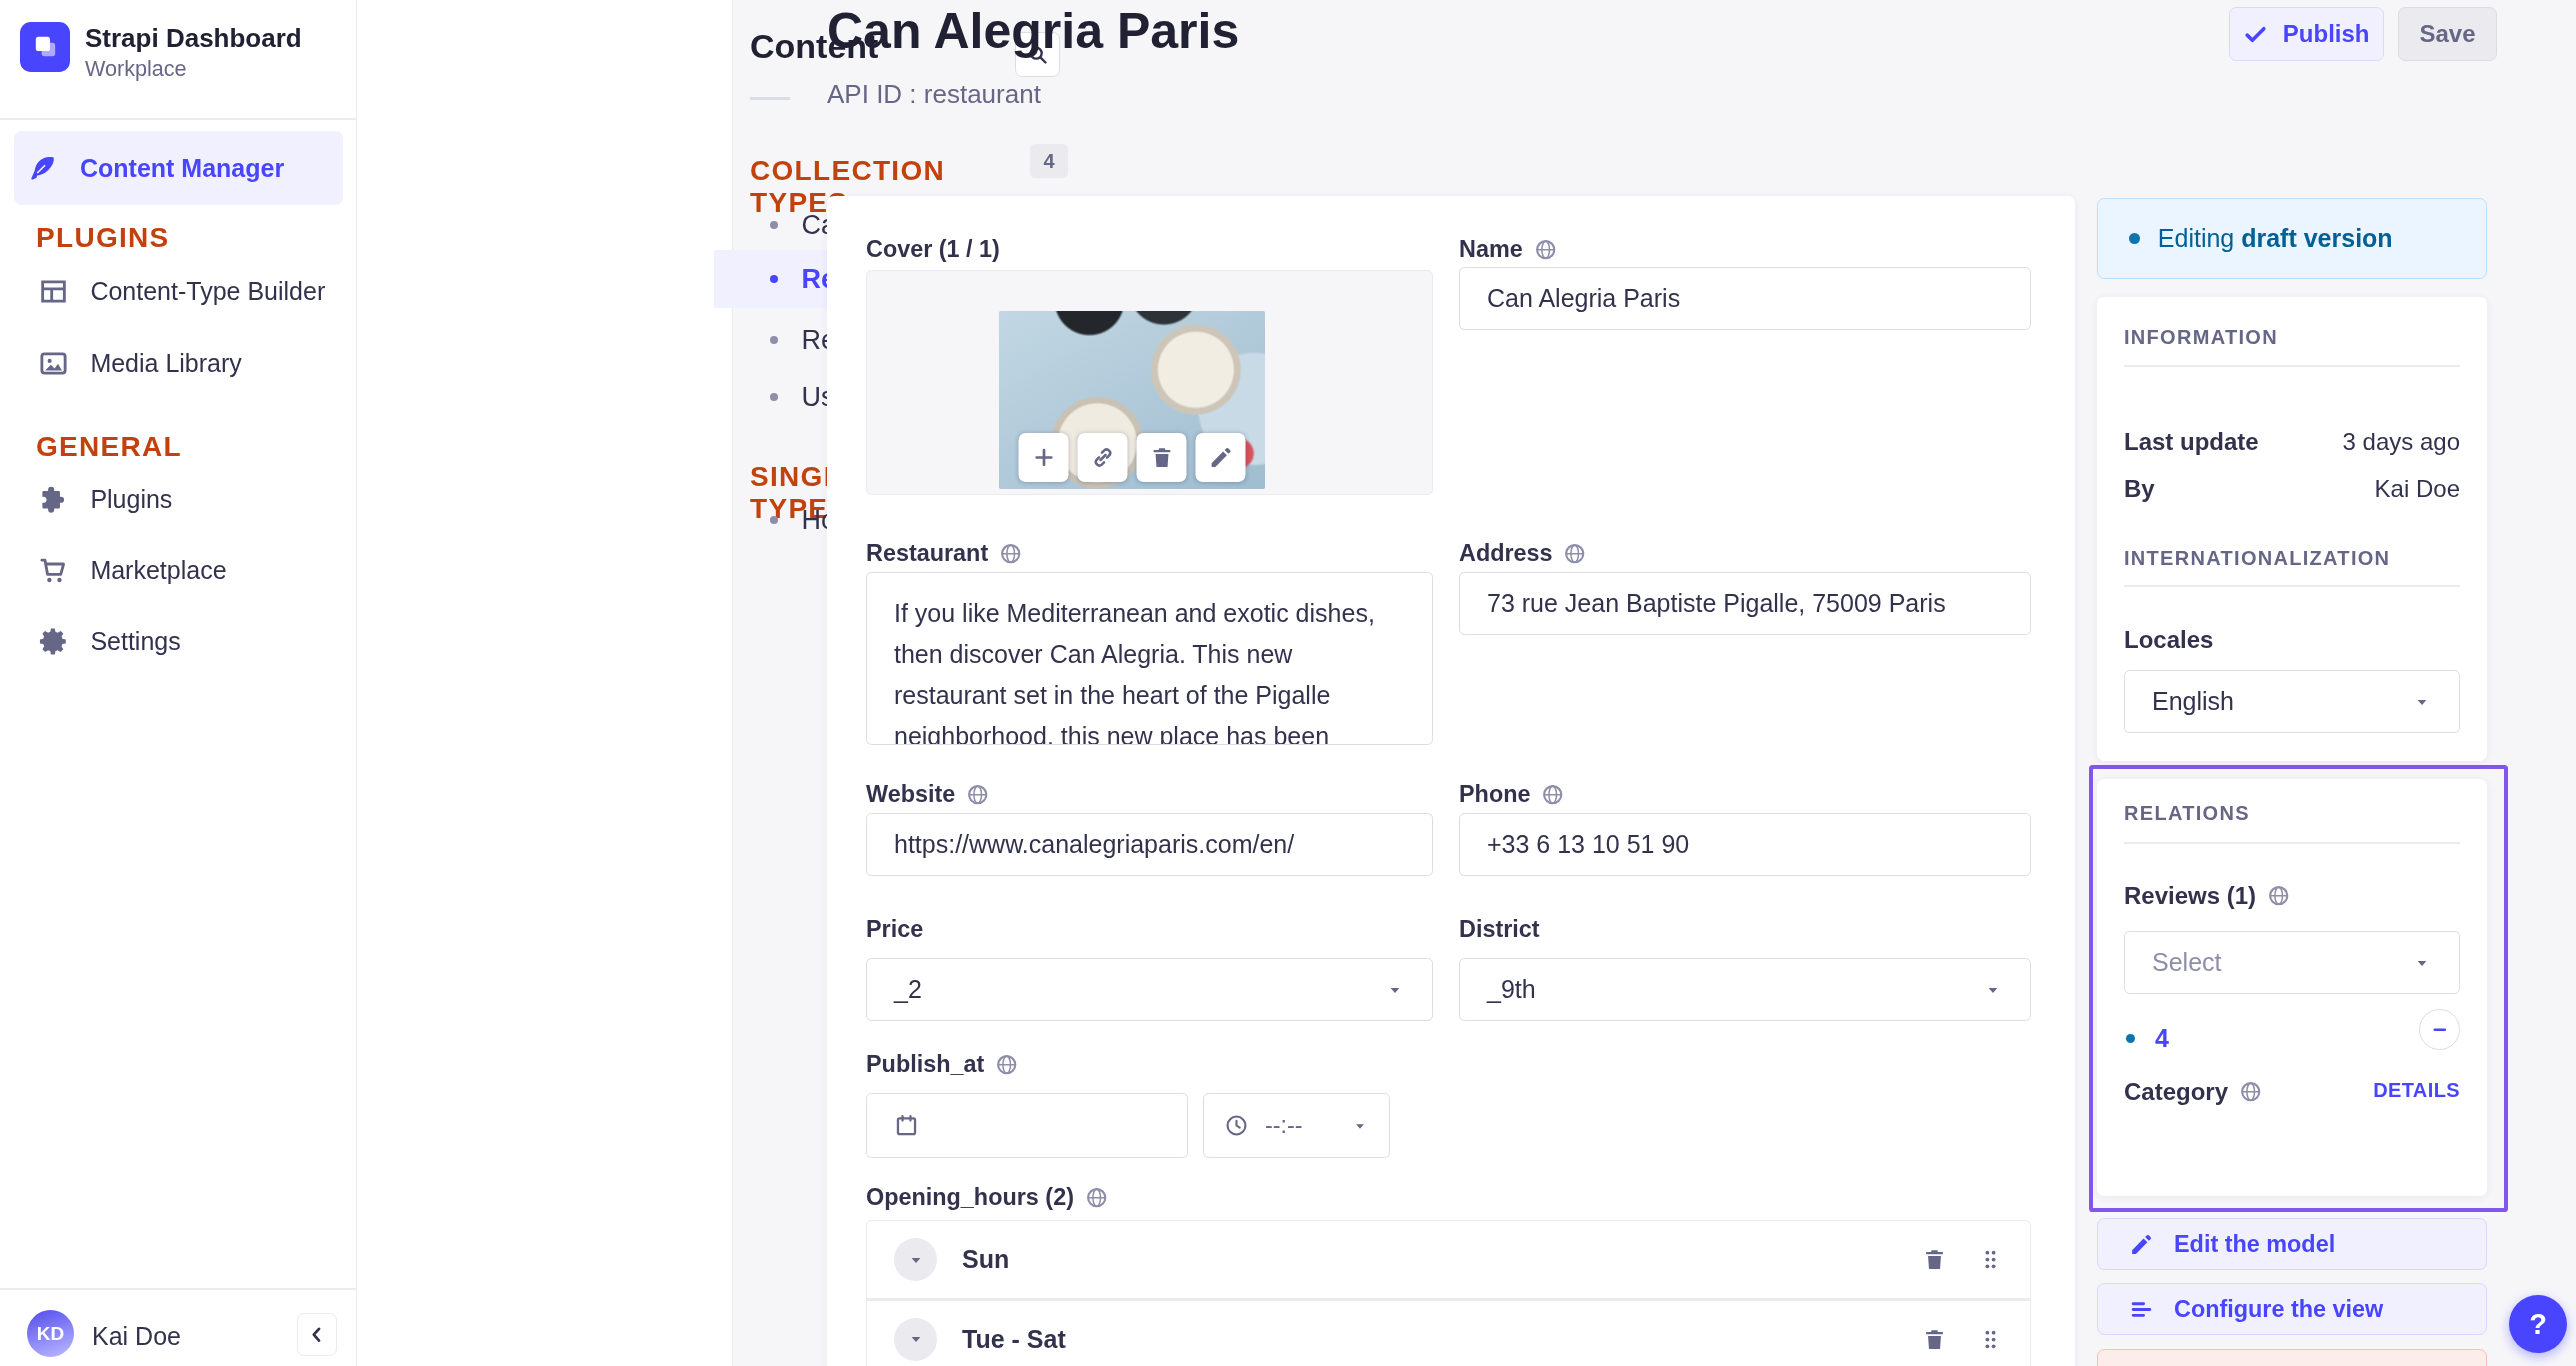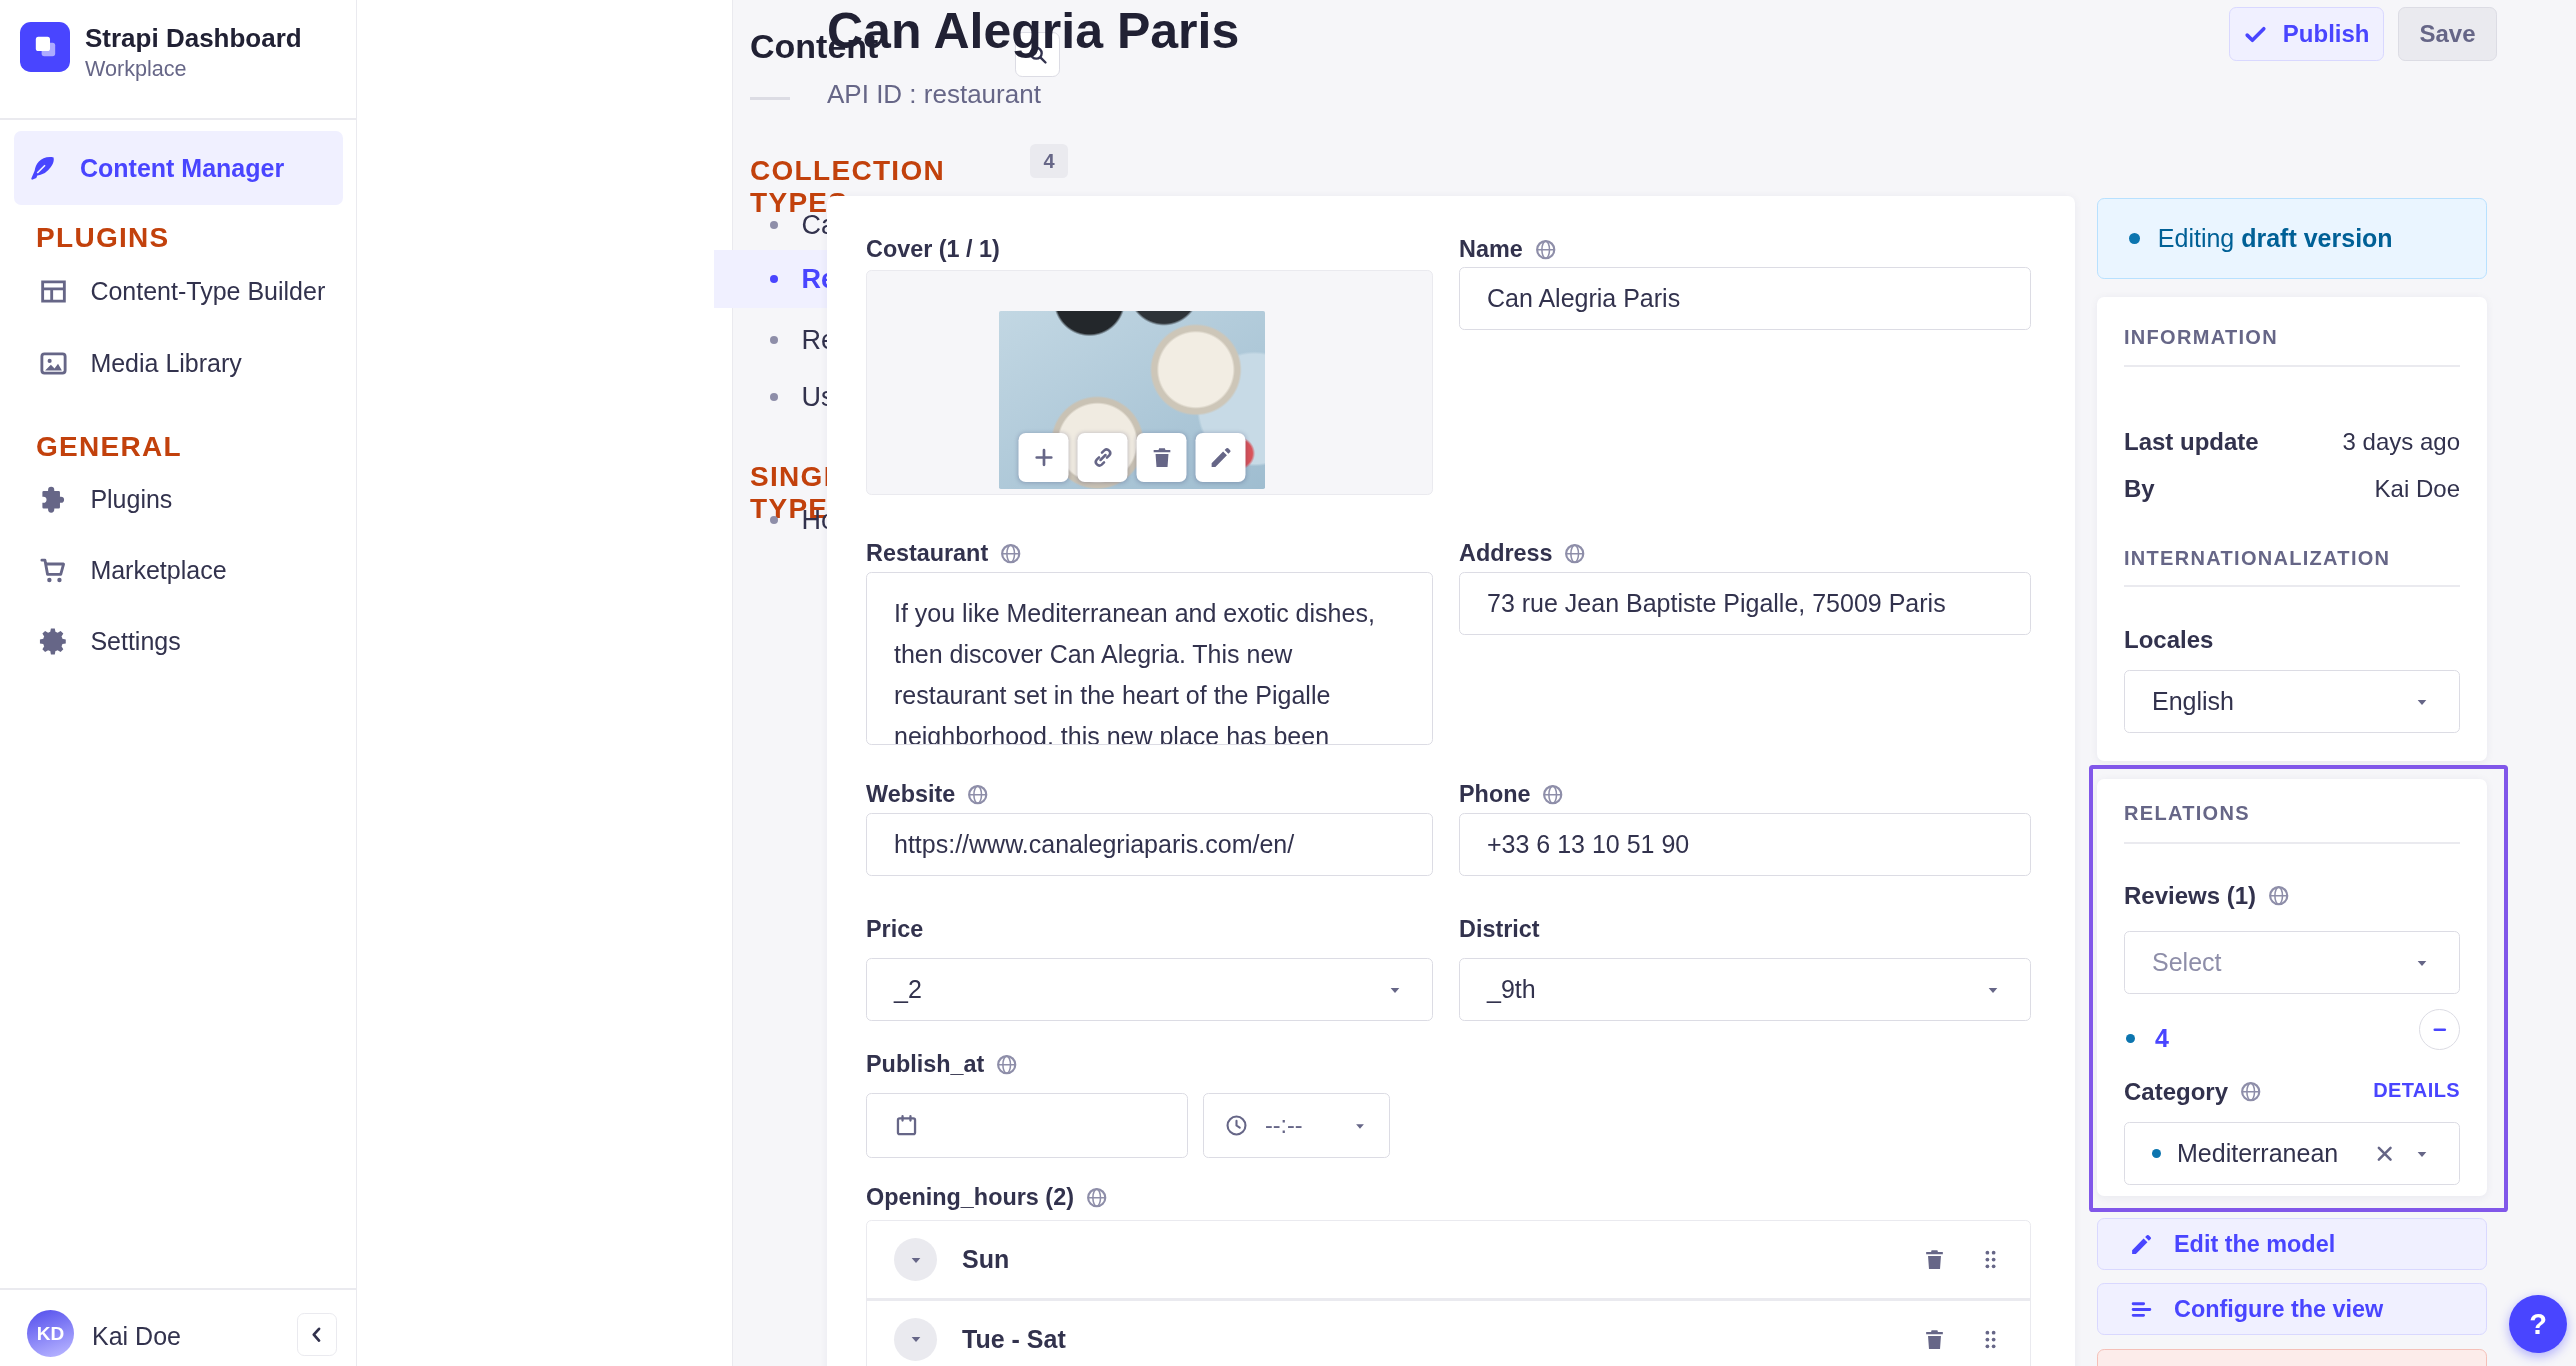--- a/index.html
+++ b/index.html
@@ -510,30 +510,20 @@
           <use href="#i-minus"></use>
         </svg>
     </div>
     <div class="rel-lbl" style="left:27px; top:299px">
       <span>Category</span>
       <svg class="ic" width="23.4" height="23.4" viewBox="0 0 26 26">
           <use href="#i-globe"></use>
         </svg>
     </div>
     <div class="details-link abs" style="right:27px; top:300px">DETAILS</div>
-    <div class="sel" style="left:27px; top:333px; width:336px; height:63px; gap:16px">
-      <span class="status-dot"></span>
-      <span>Mediterranean</span>
-      <svg class="ic" width="23.4" height="23.4" style="margin-left:auto; color:#666687" viewBox="0 0 26 26">
-          <use href="#i-x"></use>
-        </svg>
-      <svg class="ic" width="20" height="20" style="color:#666687" viewBox="0 0 22 22">
-          <use href="#i-caret-down"></use>
-        </svg>
-    </div>
   </div>
 
   <div class="hl-box"></div>
 
   <div class="action-btn" style="top:1218px">
     <svg class="ic" width="25" height="25" viewBox="0 0 28 28">
         <use href="#i-pencil"></use>
       </svg>
     <span>Edit the model</span>
   </div>

